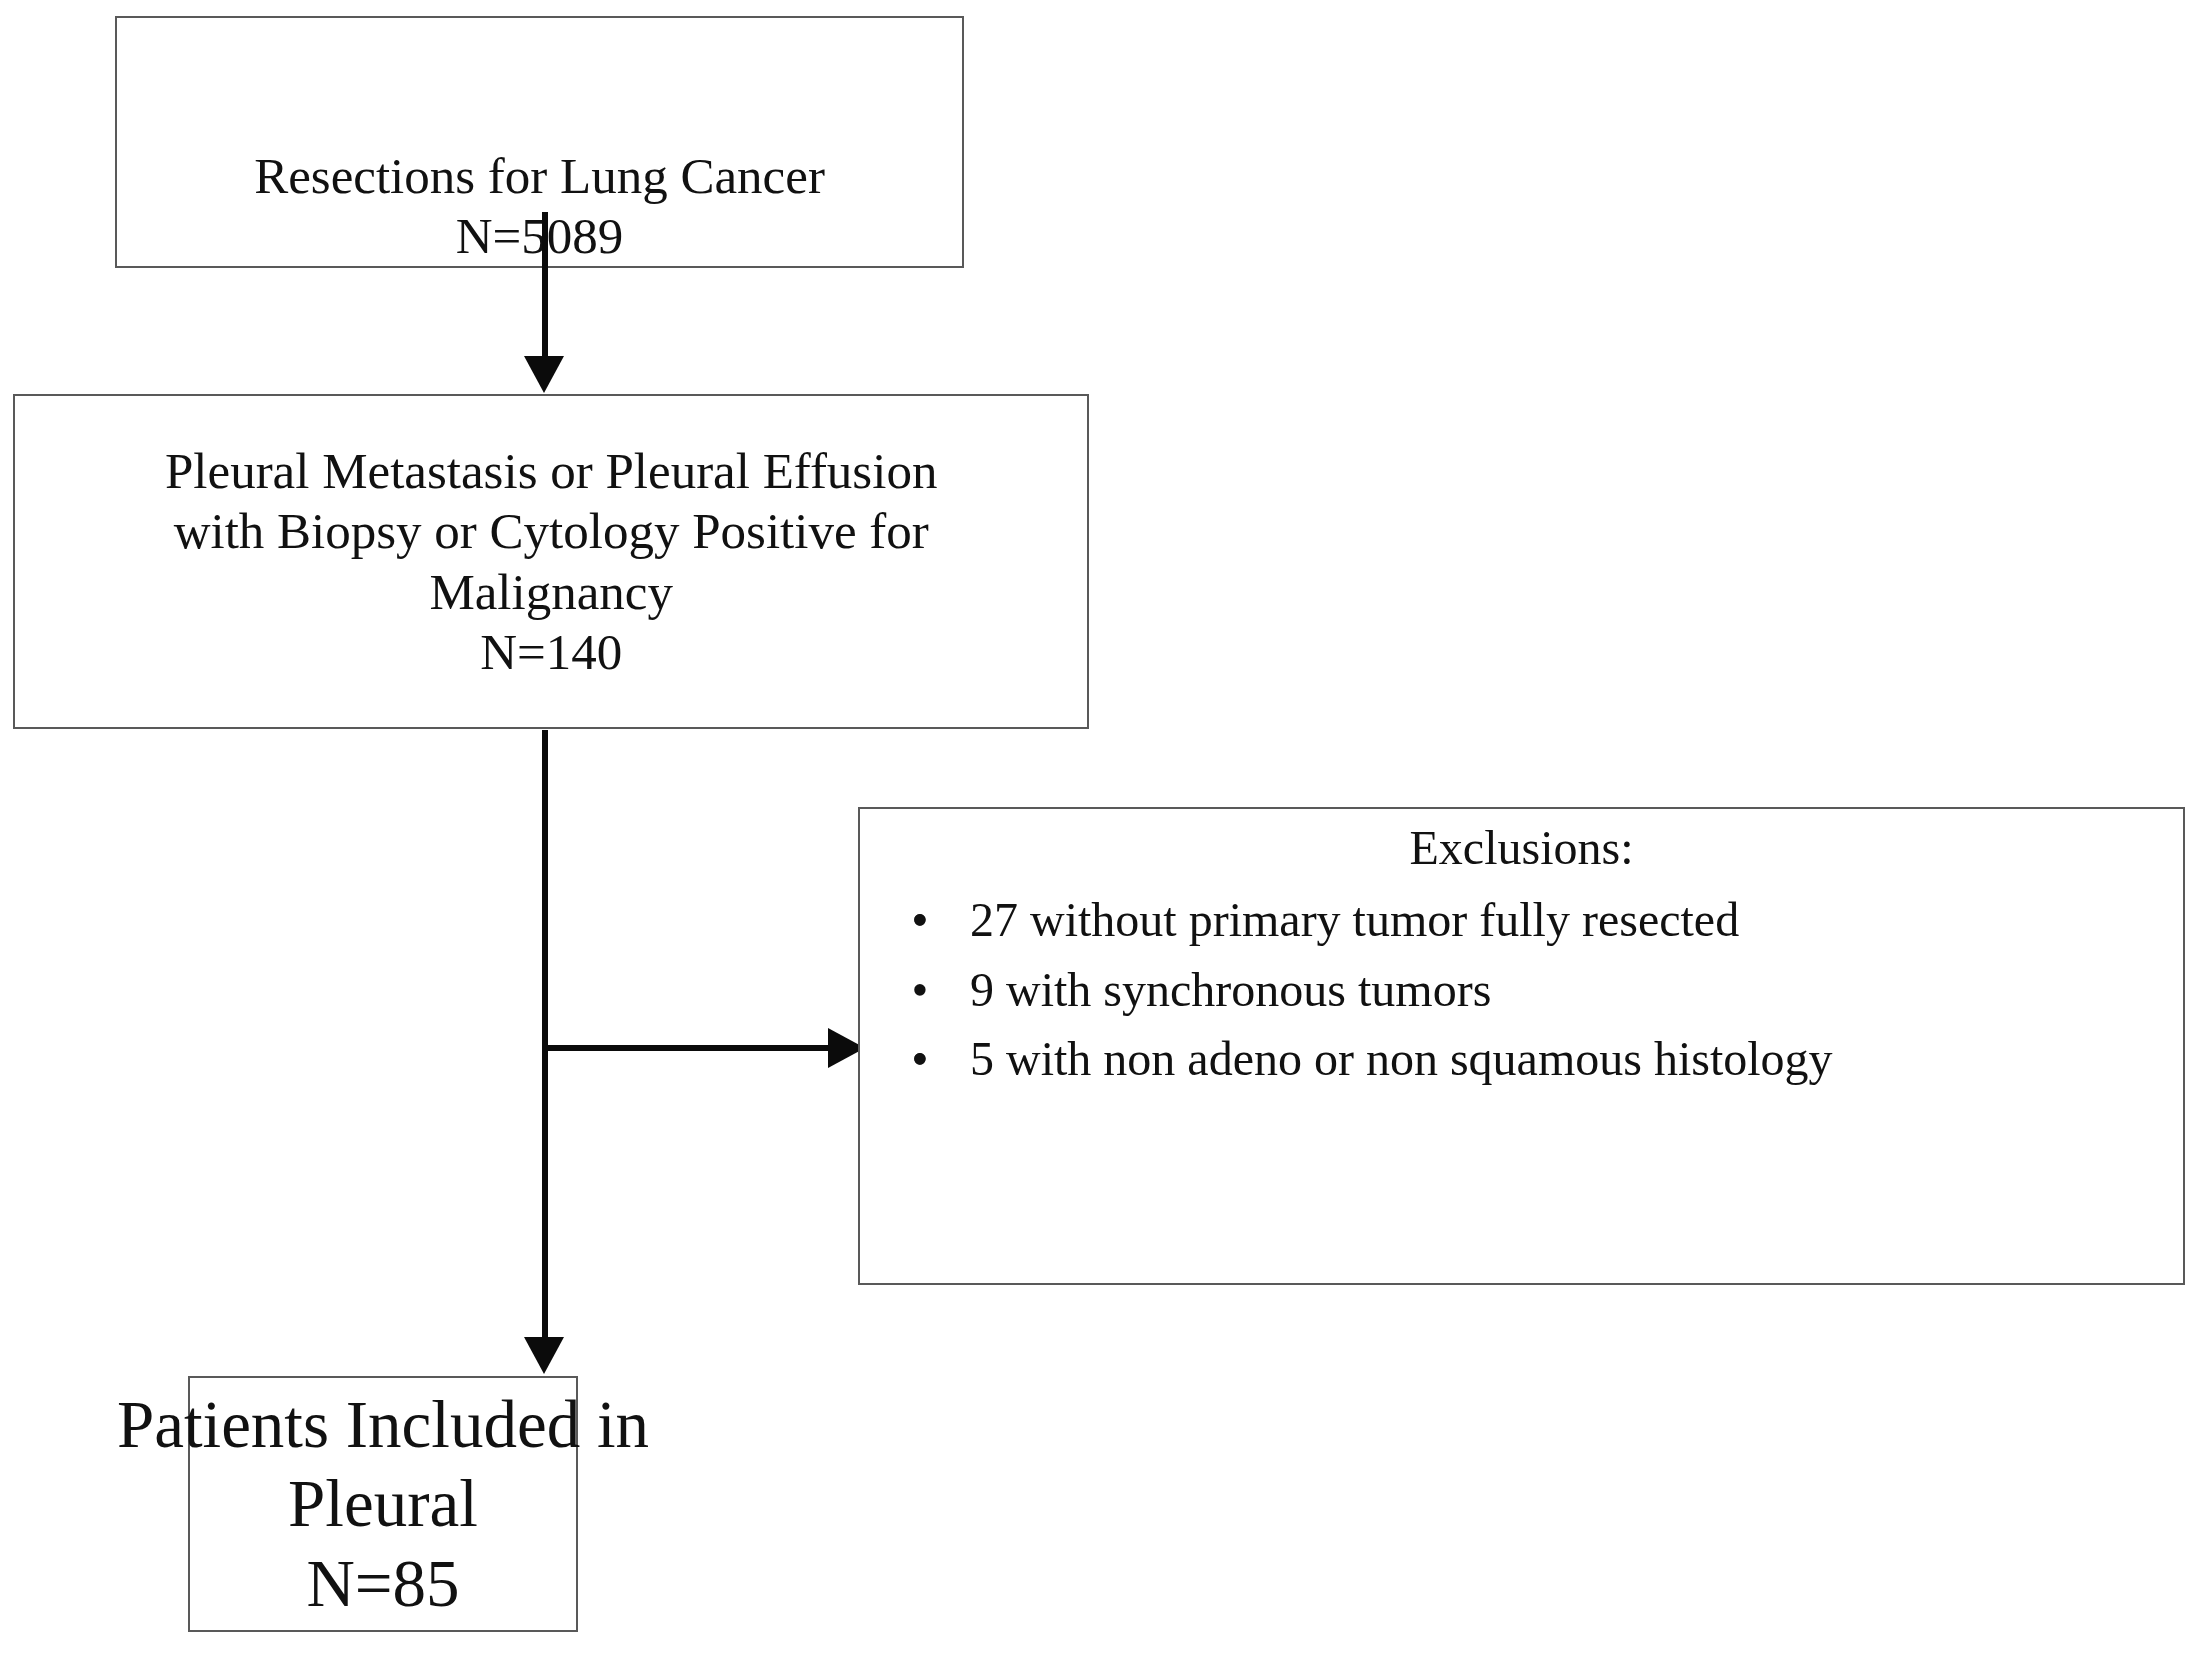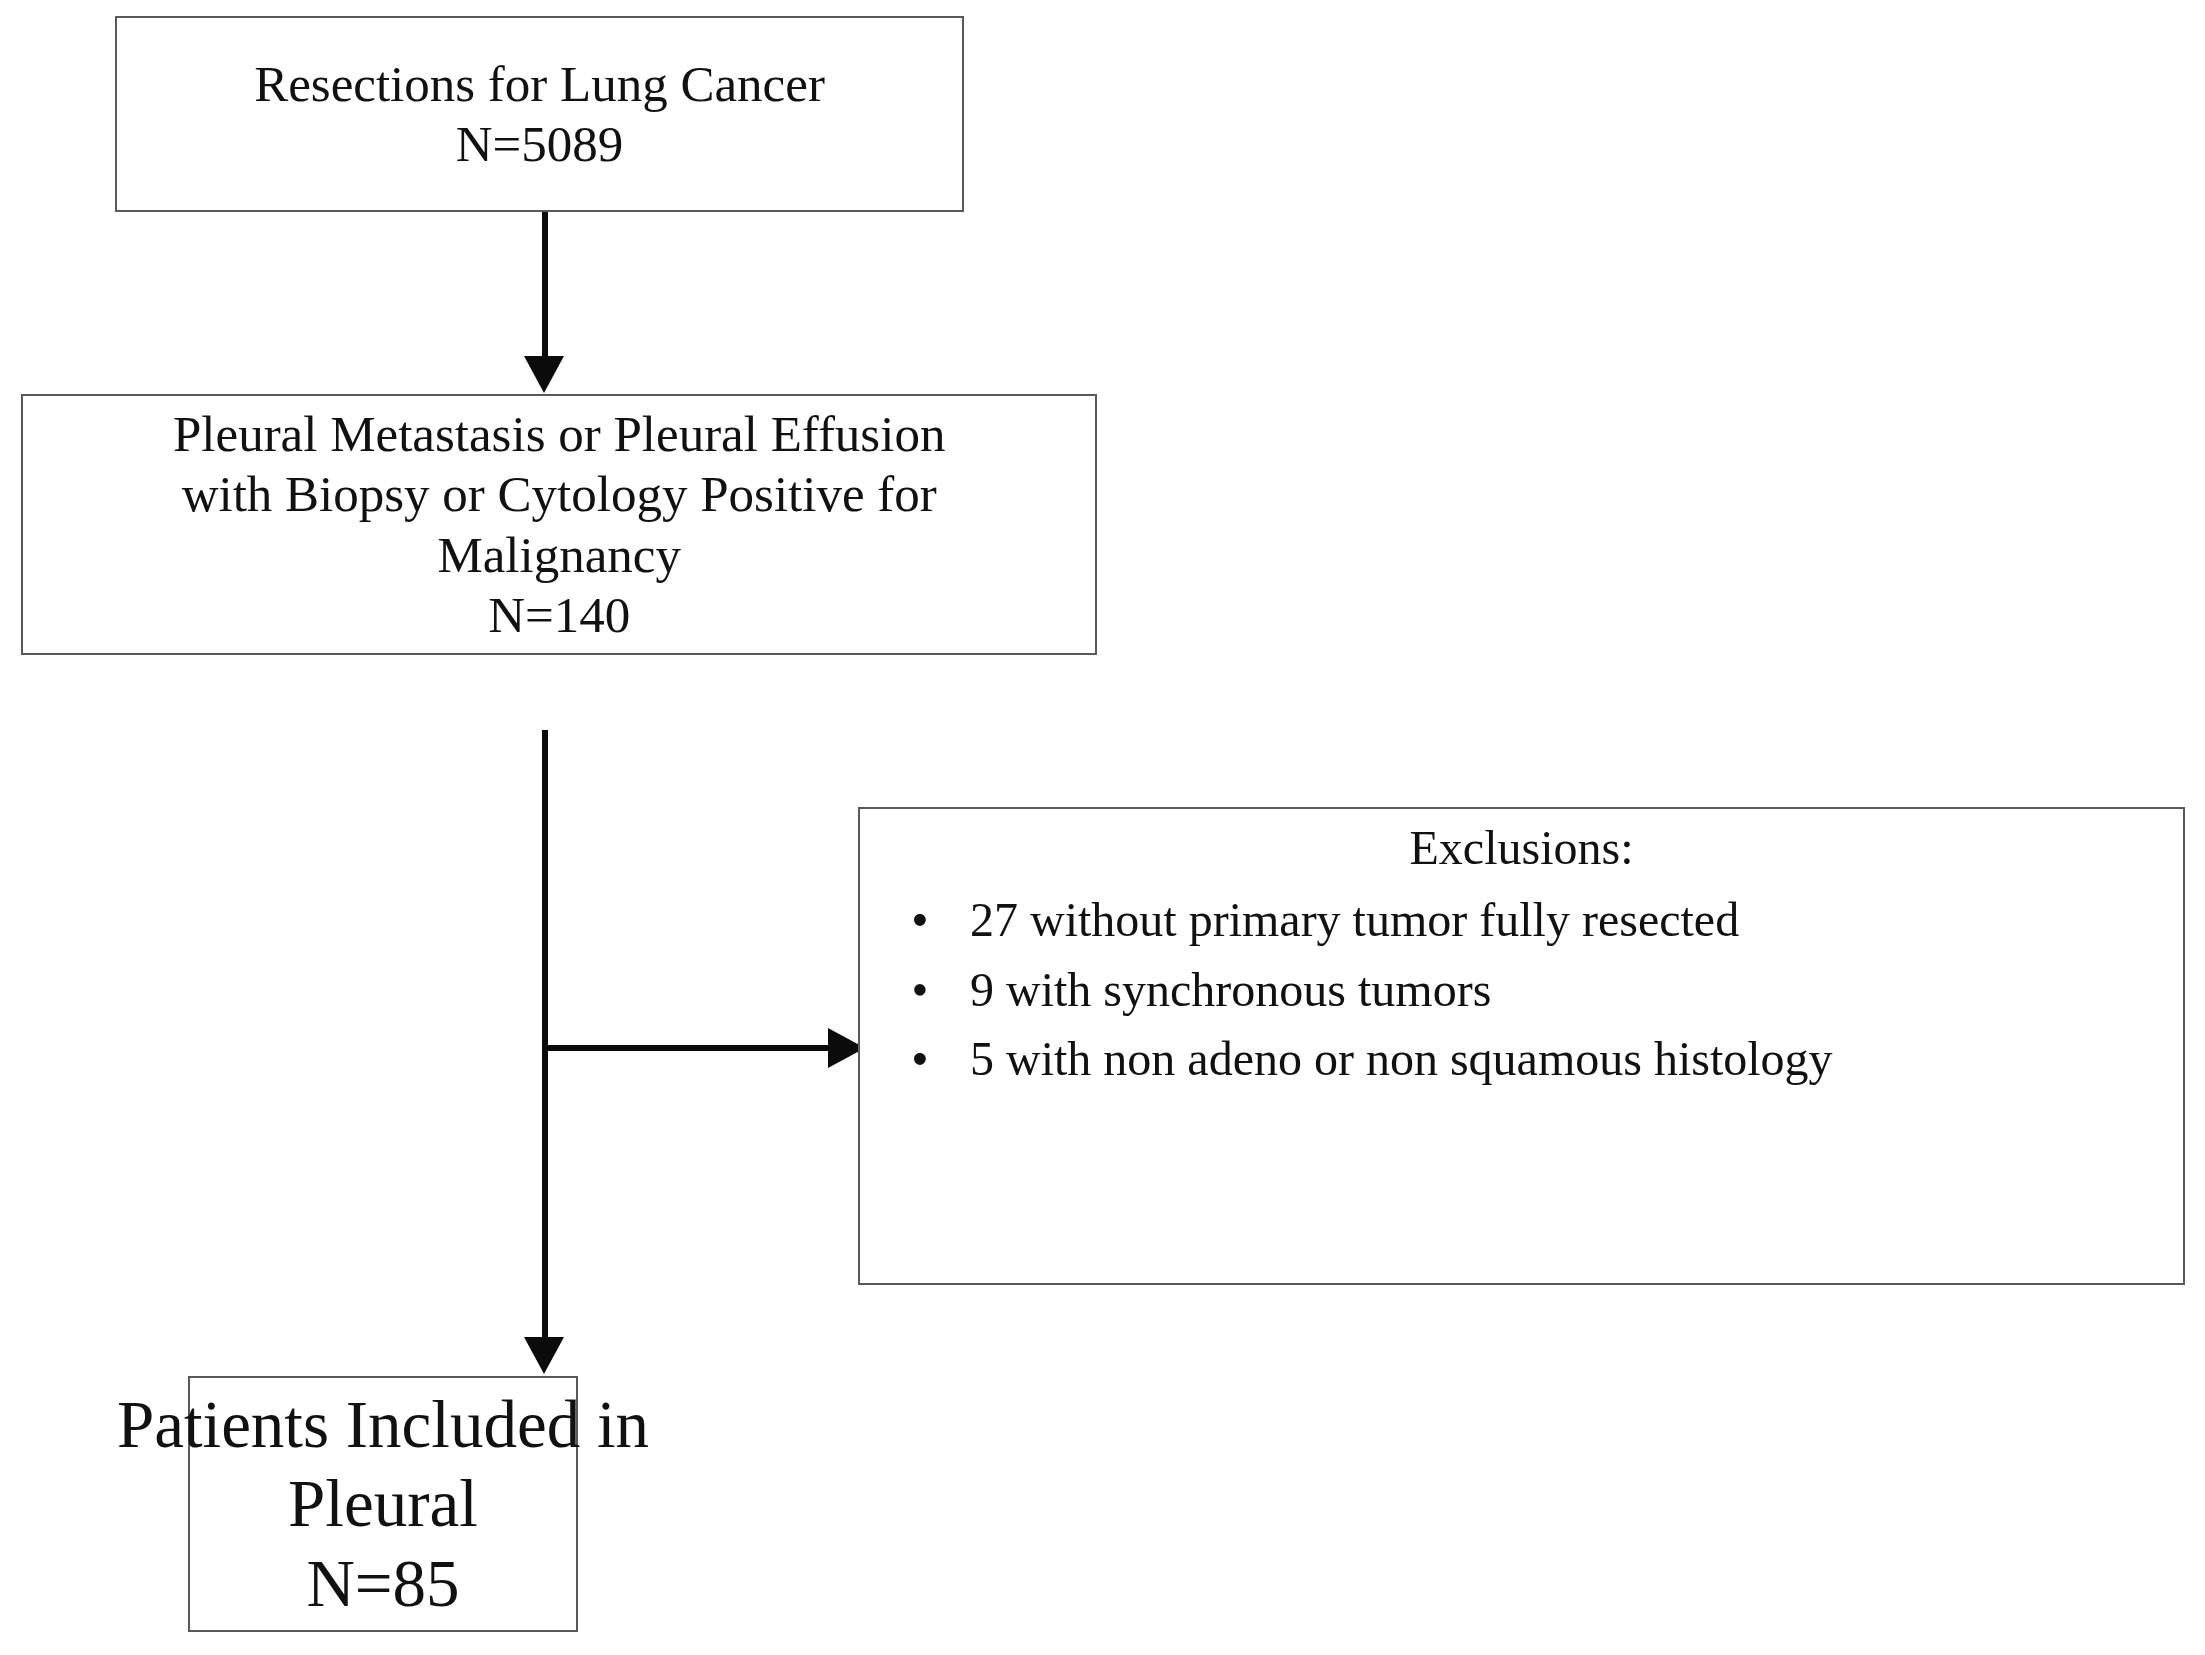--- a/index.html
+++ b/index.html
@@ -34,33 +34,33 @@
   .node .line {
     display: block;
     white-space: nowrap;
   }
 
   
   #node-resections {
     left: 115px;
     top: 16px;
     width: 849px;
-    height: 196px;
+    height: 252px;
     font-size: 51px;
+    justify-content: flex-end;
   }
 
   
   #node-pleural {
     left: 13.2px;
     top: 394px;
     width: 1076px;
-    height: 261px;
+    height: 335px;
     font-size: 51px;
     justify-content: center;
-    margin-left: 8px;
   }
   #node-pleural .line { white-space: normal; }
 
   
   #node-exclusions {
     left: 858px;
     top: 807px;
     width: 1327px;
     height: 478px;
     font-size: 48px;

